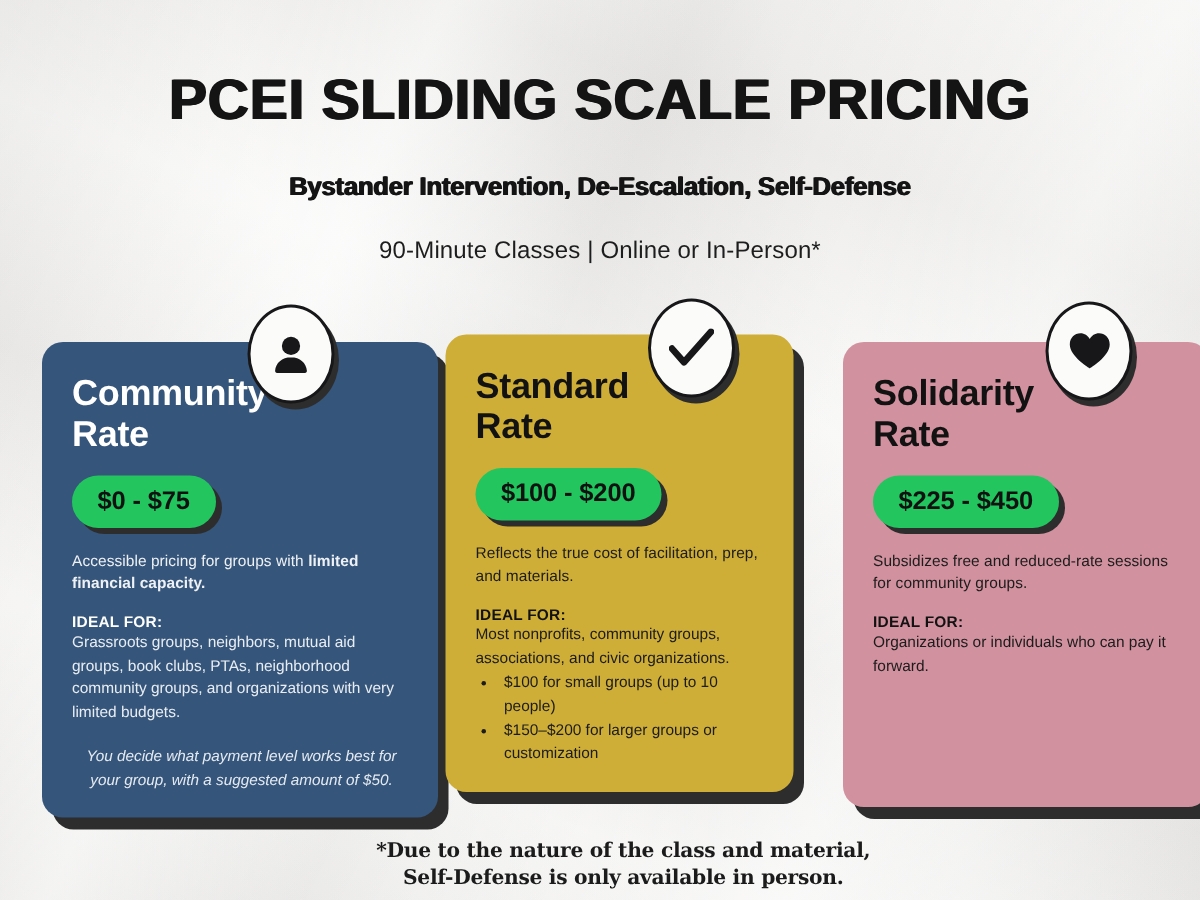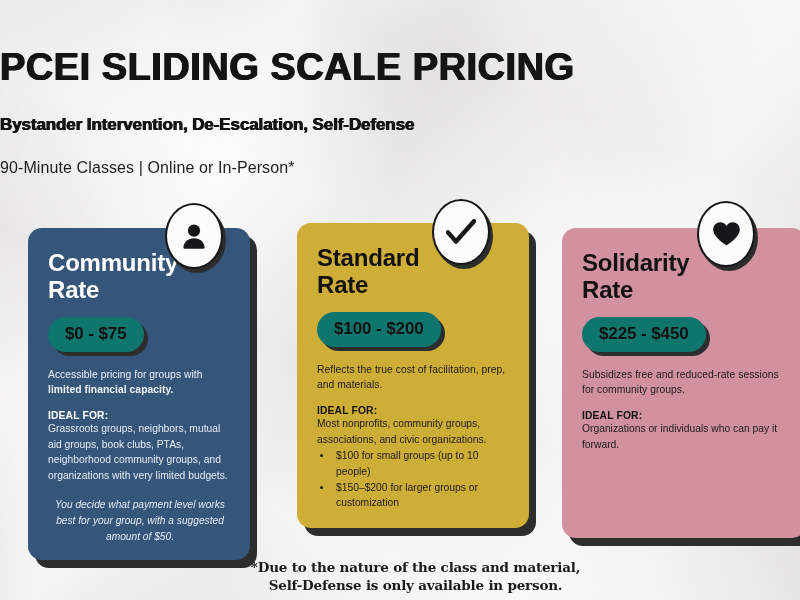--- a/index.html
+++ b/index.html
@@ -28,21 +28,21 @@
     pointer-events: none;
   }
 
   #root {
     position: relative;
     width: 800px;
     height: 600px;
   }
 
   
-  .header { position: absolute; left: 0; right: 0; top: 48px; text-align: left; }
+  .header { position: absolute; left: 0; right: 0; top: 48px; text-align: center; }
 
   .title-main {
     font-size: 38px;
     font-weight: 700;
     letter-spacing: 0.5px;
     color: #141414;
     line-height: 1.05;
     text-shadow: 0.7px 0 0 #141414, -0.7px 0 0 #141414;
   }
 
@@ -73,37 +73,37 @@
     letter-spacing: 0.1px;
   }
 
   
   .card {
     position: absolute;
     border-radius: 14px;
     box-shadow: 7px 8px 0 0 #2d2d2d;
     padding: 22px 18px 16px 20px;
   }
-  .card-1 { left: 28px;  top: 228px; width: 222px; min-height: 312px; background: #35557a; }
+  .card-1 { left: 28px;  top: 228px; width: 264px; min-height: 312px; background: #35557a; }
   .card-2 { left: 297px; top: 223px; width: 232px; min-height: 302px; background: #cfae37; }
   .card-3 { left: 562px; top: 228px; width: 244px; min-height: 310px; background: #d1919e; }
 
   .card-title {
     font-size: 24px;
     font-weight: 700;
     line-height: 1.12;
     letter-spacing: -0.2px;
     margin-bottom: 13px;
   }
   .card-1 .card-title { color: #ffffff; }
   .card-2 .card-title, .card-3 .card-title { color: #121212; }
 
   .price-badge {
     display: inline-block;
-    background: #0f766e;
+    background: #22c55e;
     color: #111111;
     border-radius: 20px;
     padding: 7px 17px 8px;
     font-size: 17px;
     font-weight: 700;
     letter-spacing: -0.1px;
     box-shadow: 4px 4px 0 0 #2d2d2d;
     margin-bottom: 15px;
   }
 

